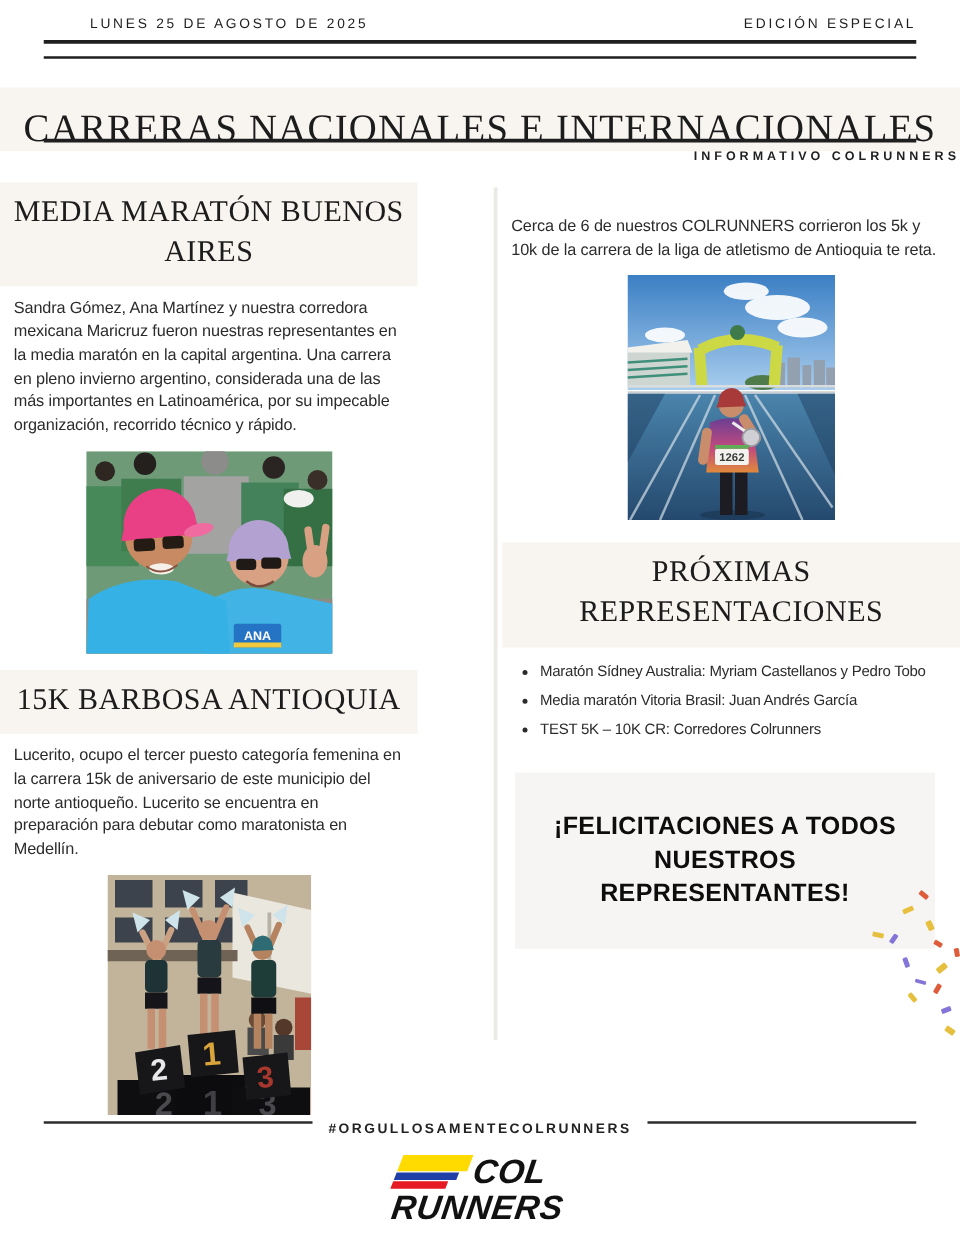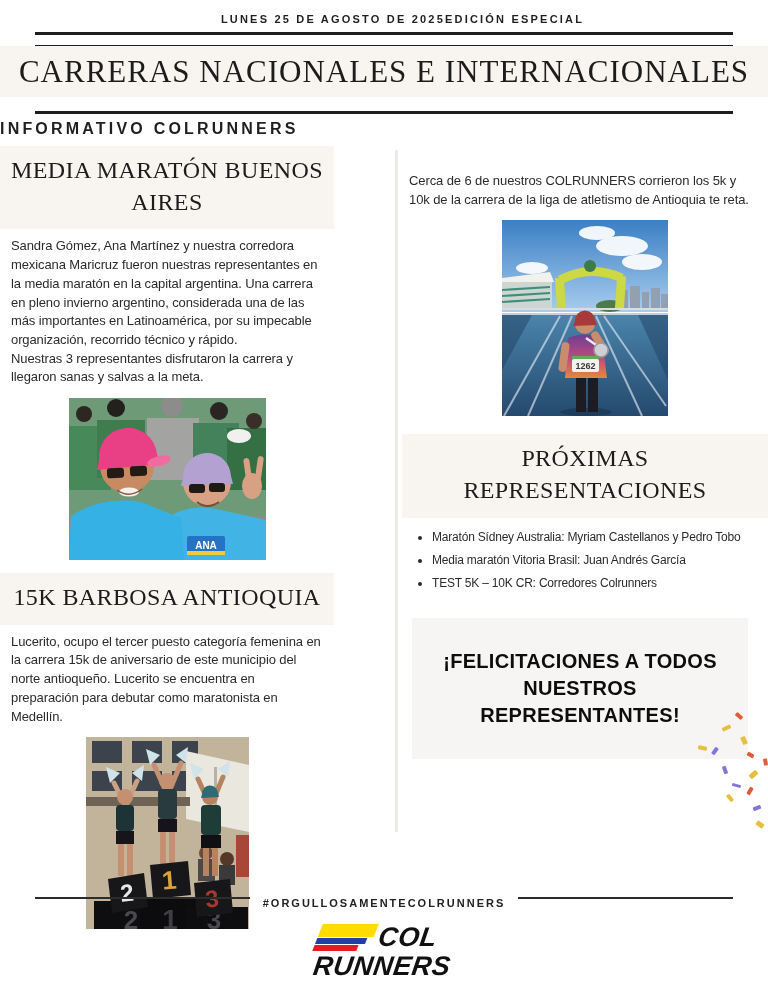--- a/index.html
+++ b/index.html
@@ -15,31 +15,31 @@
     --confetti-purple:#8476d9;
     --confetti-red:#df5c3b;
   }
   *{margin:0;padding:0;box-sizing:border-box;}
   html,body{background:#fff;}
   .page{
     position:relative;width:768px;height:994px;margin:0 auto;background:#ffffff;
     font-family:"Liberation Sans","DejaVu Sans",sans-serif;color:var(--body-ink);overflow:hidden;
   }
   
-  .mast-row{position:absolute;top:13px;left:35px;right:35px;display:flex;justify-content:center;
-    font-size:11px;font-weight:bold;letter-spacing:2.2px;color:var(--ink);padding-left:37px;}
+  .mast-row{position:absolute;top:13px;left:35px;right:35px;display:flex;justify-content:space-between;
+    font-size:11px;font-weight:normal;letter-spacing:2.2px;color:var(--ink);padding-left:37px;}
   .rule{position:absolute;left:35px;right:35px;background:var(--ink);}
   .rule-a{top:32px;height:3px;}
   .rule-b{top:45px;height:2px;}
   .rule-c{top:111px;height:3px;}
-  .title-band{position:absolute;top:46px;left:0;right:0;height:51px;background:var(--band-bg);
-    display:flex;align-items:center;justify-content:center;}
+  .title-band{position:absolute;top:70px;left:0;right:0;height:51px;background:var(--band-bg);
+    display:flex;align-items:flex-end;justify-content:center;}
   .nl-title{font-family:"Liberation Serif","DejaVu Serif",serif;font-size:31px;letter-spacing:1px;
     color:#1c1c1c;font-weight:normal;white-space:nowrap;}
-  .nl-subtitle{position:absolute;top:120px;left:0;right:0;text-align:left;font-size:16px;
+  .nl-subtitle{position:absolute;top:120px;left:0;right:0;text-align:right;font-size:10px;
     font-weight:bold;letter-spacing:3.2px;color:var(--ink);}
   
   .col-left{position:absolute;top:146px;left:0;width:334px;}
   .col-right{position:absolute;top:146px;left:402px;width:366px;}
   .divider-v{position:absolute;top:150px;left:395px;width:3px;height:682px;background:var(--divider);}
   .section-head{background:var(--band-bg);text-align:center;
     font-family:"Liberation Serif","DejaVu Serif",serif;font-size:24px;line-height:1.32;
     color:#1c1c1c;padding:9px 10px 11px;letter-spacing:0.4px;}
   .section-head.tight{font-size:22px;white-space:nowrap;padding:8px 4px 10px;}
   .body-text{padding:8px 10px 0 11px;font-size:13px;line-height:1.44;letter-spacing:-0.1px;color:var(--body-ink);}
@@ -94,21 +94,20 @@
   <div class="nl-subtitle">INFORMATIVO COLRUNNERS</div>
 
   <div class="divider-v"></div>
 
   <div class="col-left">
 
     <div class="section-head">MEDIA MARATÓN BUENOS AIRES</div>
 
     <div class="body-text">
       <p>Sandra Gómez, Ana Martínez y nuestra corredora mexicana Maricruz fueron nuestras representantes en la media maratón en la capital argentina. Una carrera en pleno invierno argentino, considerada una de las más importantes en Latinoamérica, por su impecable organización, recorrido técnico y rápido.</p>
-      <p>Nuestras 3 representantes disfrutaron la carrera y llegaron sanas y salvas a la meta.</p>
     </div>
 
     <svg class="photo" width="197" height="162" viewBox="0 0 197 162">
       <rect x="0" y="0" width="197" height="162" fill="#6e9a78"></rect>
       <rect x="0" y="28" width="42" height="64" fill="#48895a"></rect>
       <rect x="28" y="22" width="48" height="58" fill="#3f7d4e"></rect>
       <rect x="78" y="20" width="52" height="62" fill="#a3a3a1"></rect>
       <rect x="124" y="25" width="46" height="58" fill="#43825a"></rect>
       <rect x="158" y="30" width="39" height="62" fill="#356f44"></rect>
       <circle cx="15" cy="16" r="8" fill="#2e2620"></circle>

